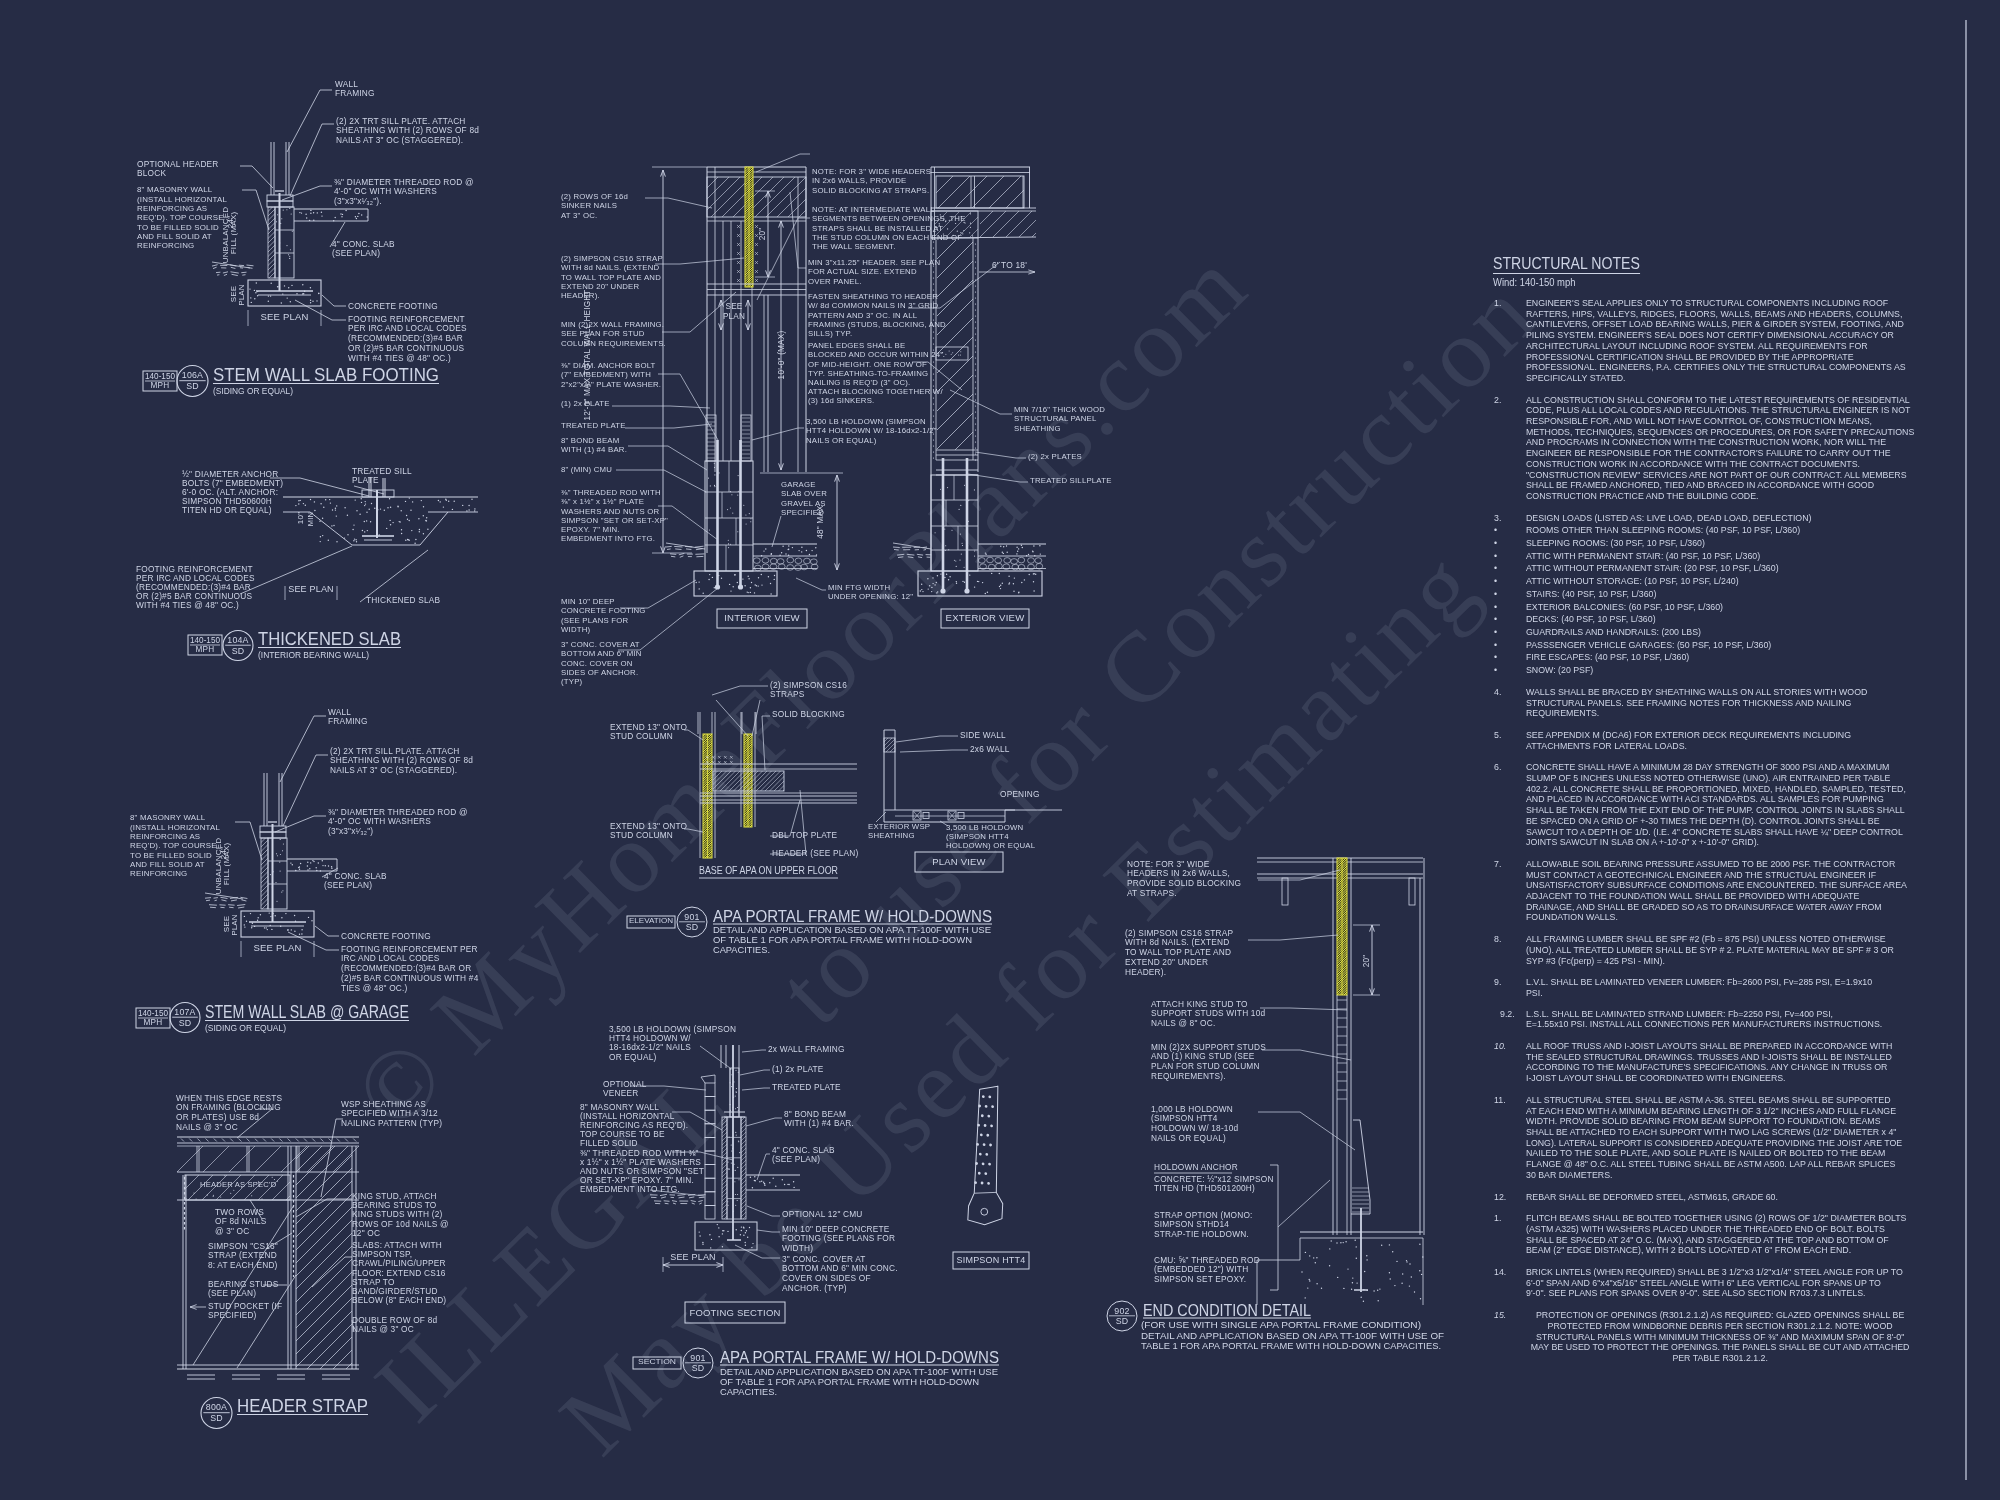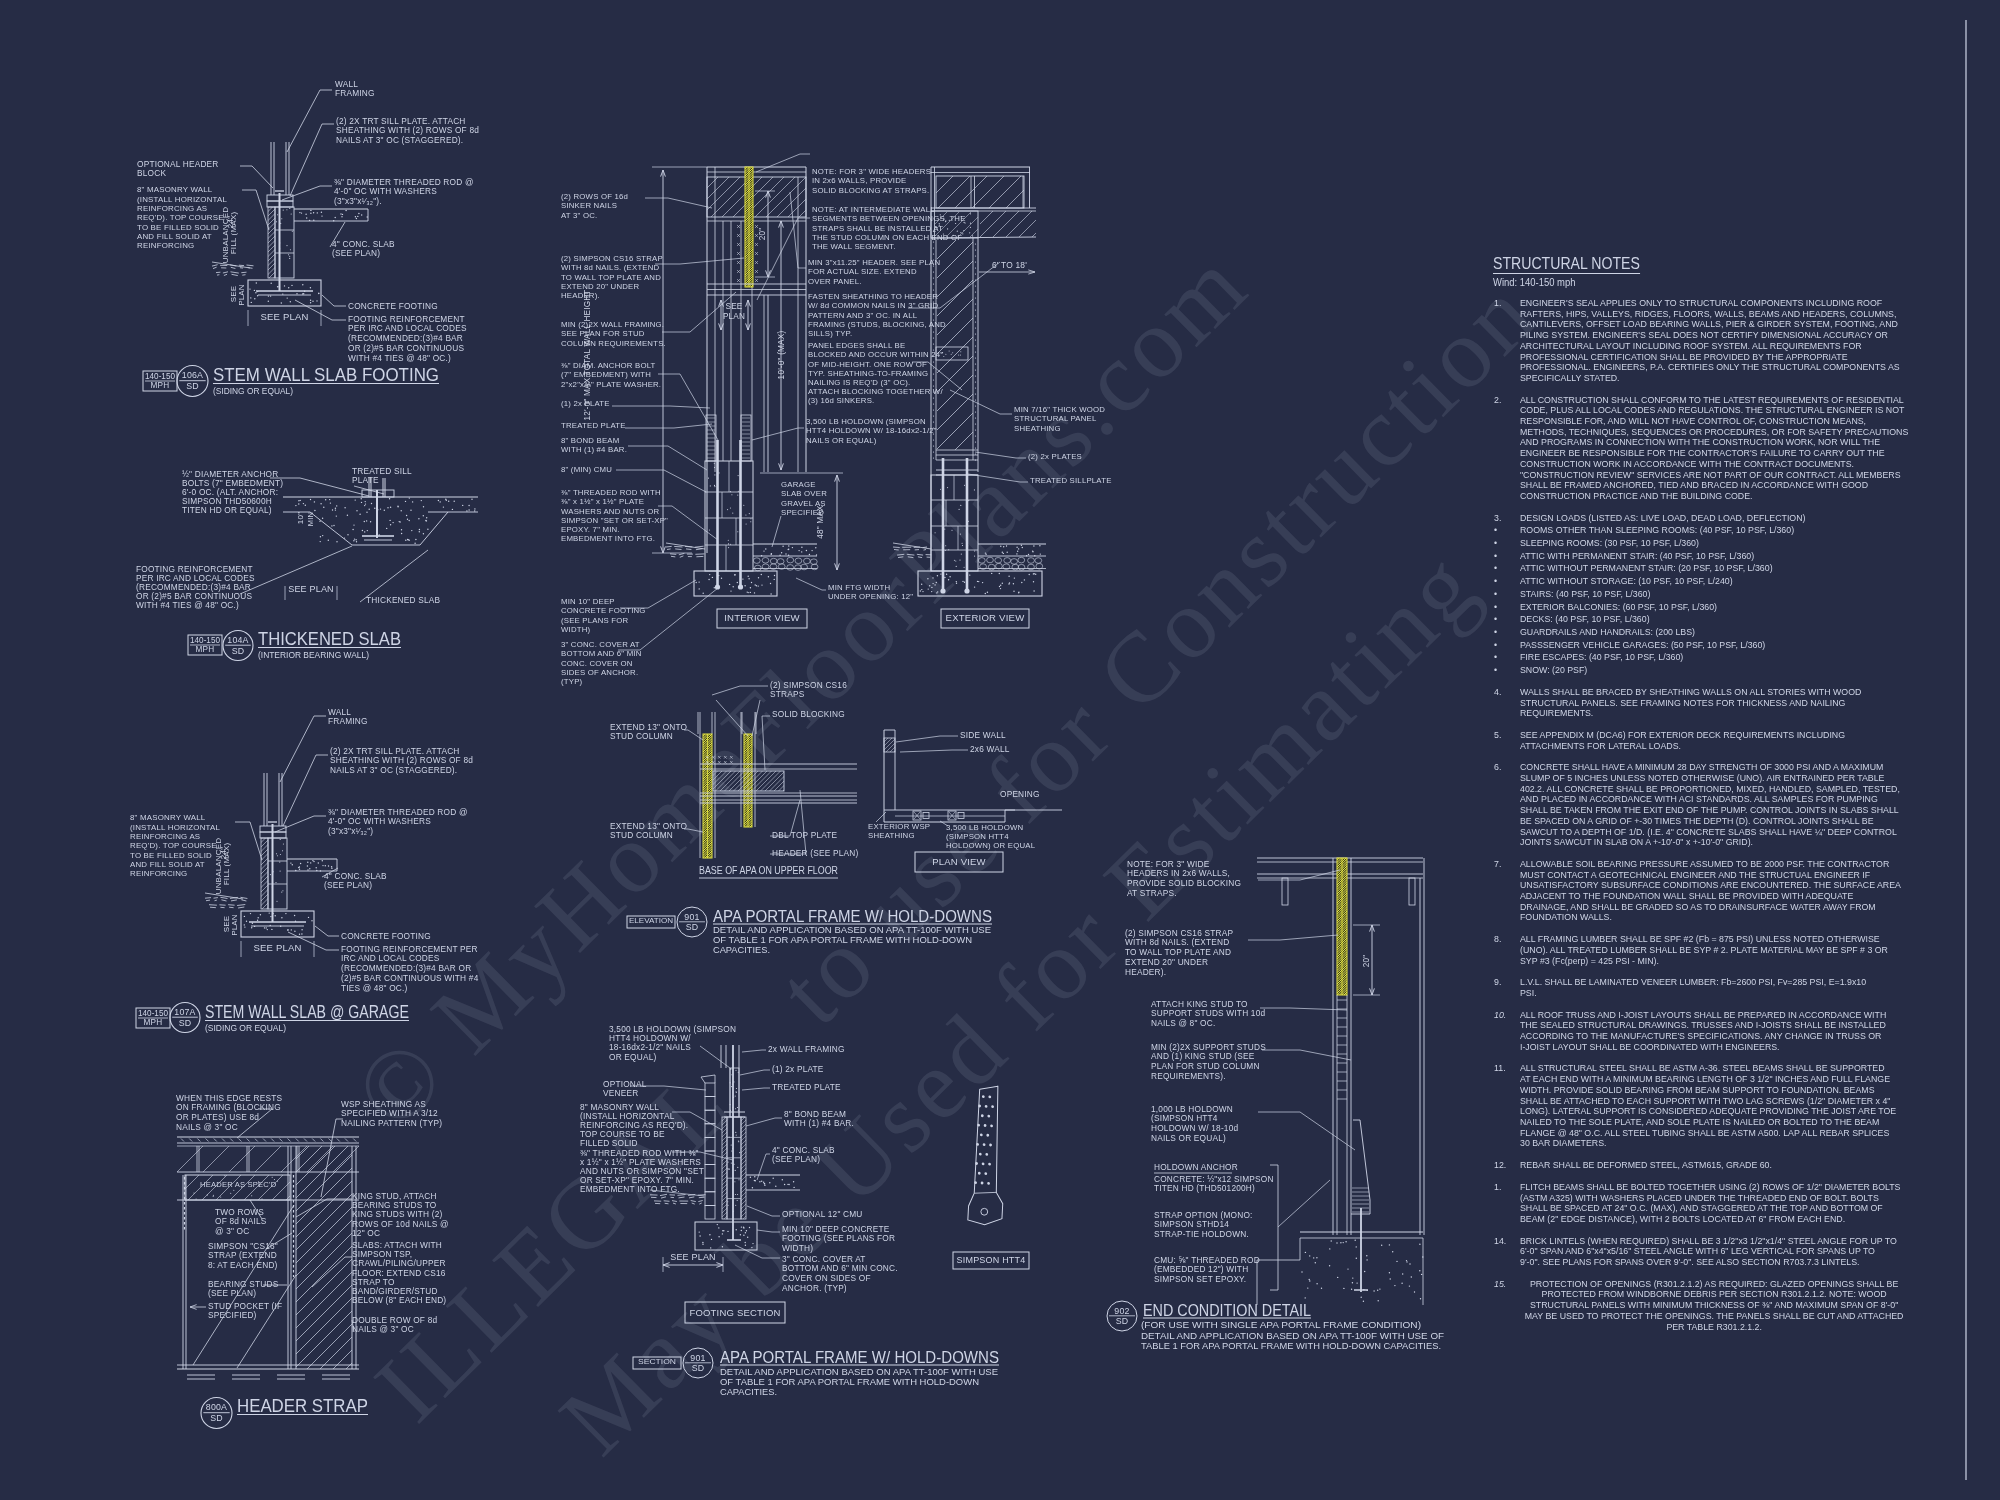--- a/index.html
+++ b/index.html
@@ -2368,20 +2368,24 @@
         </tr>
         <tr>
           <td style="vertical-align:top;width:24px;padding-top:10px;">8.</td>
           <td style="padding-top:10px;">ALL FRAMING LUMBER SHALL BE SPF #2 (Fb = 875 PSI) UNLESS NOTED OTHERWISE<br>(UNO). ALL TREATED LUMBER SHALL BE SYP # 2. PLATE MATERIAL MAY BE SPF # 3 OR<br>SYP #3 (Fc(perp) = 425 PSI - MIN).</td>
         </tr>
         <tr>
           <td style="vertical-align:top;width:24px;padding-top:10px;">9.</td>
           <td style="padding-top:10px;">L.V.L.  SHALL BE LAMINATED VENEER LUMBER: Fb=2600 PSI, Fv=285 PSI, E=1.9x10<br>PSI.</td>
         </tr>
         <tr>
+          <td style="vertical-align:top;width:24px;padding-top:9px;padding-left:7px;white-space:nowrap;">9.2.</td>
+          <td style="padding-top:9px;">L.S.L.  SHALL BE LAMINATED STRAND LUMBER: Fb=2250 PSI, Fv=400 PSI,<br>E=1.55x10  PSI. INSTALL ALL CONNECTIONS PER MANUFACTURERS INSTRUCTIONS.</td>
+        </tr>
+        <tr>
           <td style="vertical-align:top;width:24px;padding-top:10px;font-style:italic;">10.</td>
           <td style="padding-top:10px;">ALL ROOF TRUSS AND I-JOIST LAYOUTS SHALL BE PREPARED IN ACCORDANCE WITH<br>THE SEALED STRUCTURAL DRAWINGS. TRUSSES AND I-JOISTS SHALL BE INSTALLED<br>ACCORDING TO THE MANUFACTURE'S SPECIFICATIONS. ANY CHANGE IN TRUSS OR<br>I-JOIST LAYOUT SHALL BE COORDINATED WITH  ENGINEERS.</td>
         </tr>
         <tr>
           <td style="vertical-align:top;width:24px;padding-top:10px;">11.</td>
           <td style="padding-top:10px;">ALL STRUCTURAL STEEL SHALL BE ASTM A-36. STEEL BEAMS SHALL BE SUPPORTED<br>AT EACH END WITH A MINIMUM BEARING LENGTH OF 3 1/2" INCHES AND FULL FLANGE<br>WIDTH. PROVIDE SOLID BEARING FROM BEAM SUPPORT TO FOUNDATION.  BEAMS<br>SHALL BE ATTACHED TO EACH SUPPORT WITH TWO LAG SCREWS (1/2" DIAMETER x 4"<br>LONG). LATERAL SUPPORT IS CONSIDERED ADEQUATE PROVIDING THE JOIST ARE TOE<br>NAILED TO THE SOLE PLATE, AND SOLE PLATE IS NAILED OR BOLTED TO THE BEAM<br>FLANGE @ 48" O.C. ALL STEEL TUBING SHALL BE ASTM A500. LAP ALL REBAR SPLICES<br>30 BAR DIAMETERS.</td>
         </tr>
         <tr>
           <td style="vertical-align:top;width:24px;padding-top:10px;">12.</td>
           <td style="padding-top:10px;">REBAR SHALL BE DEFORMED STEEL, ASTM615, GRADE 60.</td>

